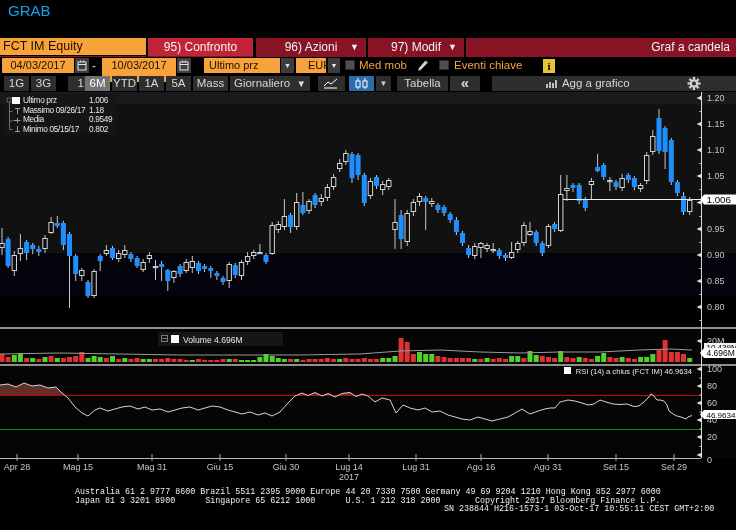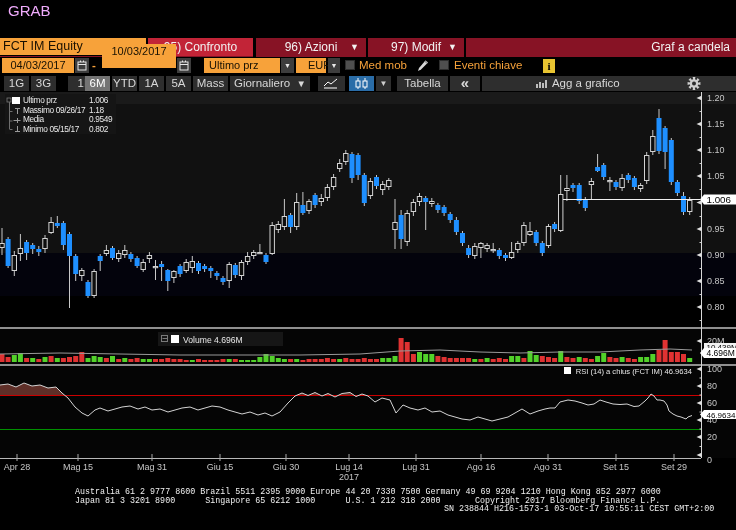--- a/index.html
+++ b/index.html
@@ -6,21 +6,21 @@
 .abs {position:absolute}
 .obox {position:absolute;background:#f7a23a;color:#181204;font-size:11px;line-height:15px;text-align:center}
 .gbtn {position:absolute;background:#3d3d3d;color:#e8e8e8;text-align:center}
 .tbtn {position:absolute;top:76px;height:15px;background:#2e2e2e;color:#d8d8d8;font-size:11.5px;line-height:15px;text-align:center}
 .otext {position:absolute;color:#f7a23a;font-size:11.5px;line-height:15px}
 .chk {position:absolute;width:10px;height:10px;background:#4f4f4f;border:1px solid #2e2e2e;top:60px}
 .rbtn {position:absolute;top:38px;height:18px;color:#f2f2f2;font-size:12px;line-height:18px;text-align:center}
 </style></head><body>
 <div id="root">
 
-<div class="abs" style="left:8px;top:2px;color:#f0abfc;font-size:15px">GRAB</div>
+<div class="abs" style="left:8px;top:2px;color:#0ea5e9;font-size:15px">GRAB</div>
 
 <div class="abs" style="left:0;top:38px;width:736px;height:19px;background:#871325"></div>
 <div class="abs" style="left:0;top:38px;width:146px;height:18px;background:#f7a23a;border-bottom:1px solid #000;color:#1a1000;font-size:12.5px;line-height:17px;padding-left:3px">FCT IM Equity</div>
 <div class="abs" style="left:146px;top:38px;width:2px;height:19px;background:#000"></div>
 <div class="rbtn" style="left:148px;width:105px;background:#c22437">95) Confronto</div>
 <div class="abs" style="left:253px;top:38px;width:3px;height:19px;background:#000"></div>
 <div class="rbtn" style="left:256px;width:110px;background:#871325">96) Azioni<span style="position:absolute;right:7px;top:0;font-size:9px">▼</span></div>
 <div class="abs" style="left:366px;top:38px;width:2px;height:19px;background:#000"></div>
 <div class="rbtn" style="left:368px;width:96px;background:#871325">97) Modif<span style="position:absolute;right:7px;top:0;font-size:9px">▼</span></div>
 <div class="abs" style="left:464px;top:38px;width:2px;height:19px;background:#000"></div>
@@ -28,21 +28,21 @@
 
 <div class="obox" style="left:2px;top:58px;width:72px;height:15px">04/03/2017</div>
 <div class="gbtn" style="left:75px;top:58px;width:14px;height:15px">
   <svg width="14" height="15">
         <rect x="3" y="4" width="8" height="8" fill="none" stroke="#e8e8e8"></rect>
         <line x1="3" y1="6.5" x2="11" y2="6.5" stroke="#e8e8e8"></line>
         <line x1="5.5" y1="2.5" x2="5.5" y2="4" stroke="#e8e8e8"></line>
         <line x1="8.5" y1="2.5" x2="8.5" y2="4" stroke="#e8e8e8"></line>
       </svg></div>
 <div class="otext" style="left:92px;top:58px;font-weight:bold">-</div>
-<div class="obox" style="left:102px;top:44px;width:74px;height:24px">10/03/2017</div>
+<div class="obox" style="left:102px;top:58px;width:74px;height:24px">10/03/2017</div>
 <div class="gbtn" style="left:177px;top:58px;width:14px;height:15px">
   <svg width="14" height="15">
         <rect x="3" y="4" width="8" height="8" fill="none" stroke="#e8e8e8"></rect>
         <line x1="3" y1="6.5" x2="11" y2="6.5" stroke="#e8e8e8"></line>
         <line x1="5.5" y1="2.5" x2="5.5" y2="4" stroke="#e8e8e8"></line>
         <line x1="8.5" y1="2.5" x2="8.5" y2="4" stroke="#e8e8e8"></line>
       </svg></div>
 <div class="obox" style="left:204px;top:58px;width:76px;height:15px;text-align:left;padding-left:5px">Ultimo prz</div>
 <div class="gbtn" style="left:281px;top:58px;width:13px;height:15px;font-size:7px;line-height:15px">▼</div>
 <div class="obox" style="left:296px;top:58px;width:30px;height:15px;text-align:left;padding-left:12px">EUR</div>
@@ -79,21 +79,21 @@
           <line x1="9" y1="2" x2="9" y2="5"></line>
           <line x1="9" y1="11" x2="9" y2="13"></line>
           <rect x="14" y="5" width="4" height="6"></rect>
           <line x1="16" y1="2" x2="16" y2="5"></line>
           <line x1="16" y1="11" x2="16" y2="13"></line>
         </g>
       </svg></div>
 <div class="tbtn" style="left:376px;width:15px;font-size:8px;color:#cfcfcf">▼</div>
 <div class="tbtn" style="left:397px;width:51px">Tabella</div>
 <div class="tbtn" style="left:450px;width:30px;font-size:15px;line-height:14px;font-weight:bold">«</div>
-<div class="tbtn" style="left:482px;width:191px">
+<div class="tbtn" style="left:492px;width:191px">
   <svg width="14" height="11" style="vertical-align:-2px">
         <g fill="#bdbdbd">
           <rect x="1" y="6" width="2" height="4"></rect>
           <rect x="4" y="4" width="2" height="6"></rect>
           <rect x="7" y="5" width="2" height="5"></rect>
           <rect x="10" y="2" width="2" height="8"></rect>
         </g>
       </svg>
   Agg a grafico</div>
 <div class="tbtn" style="left:653px;width:83px">

